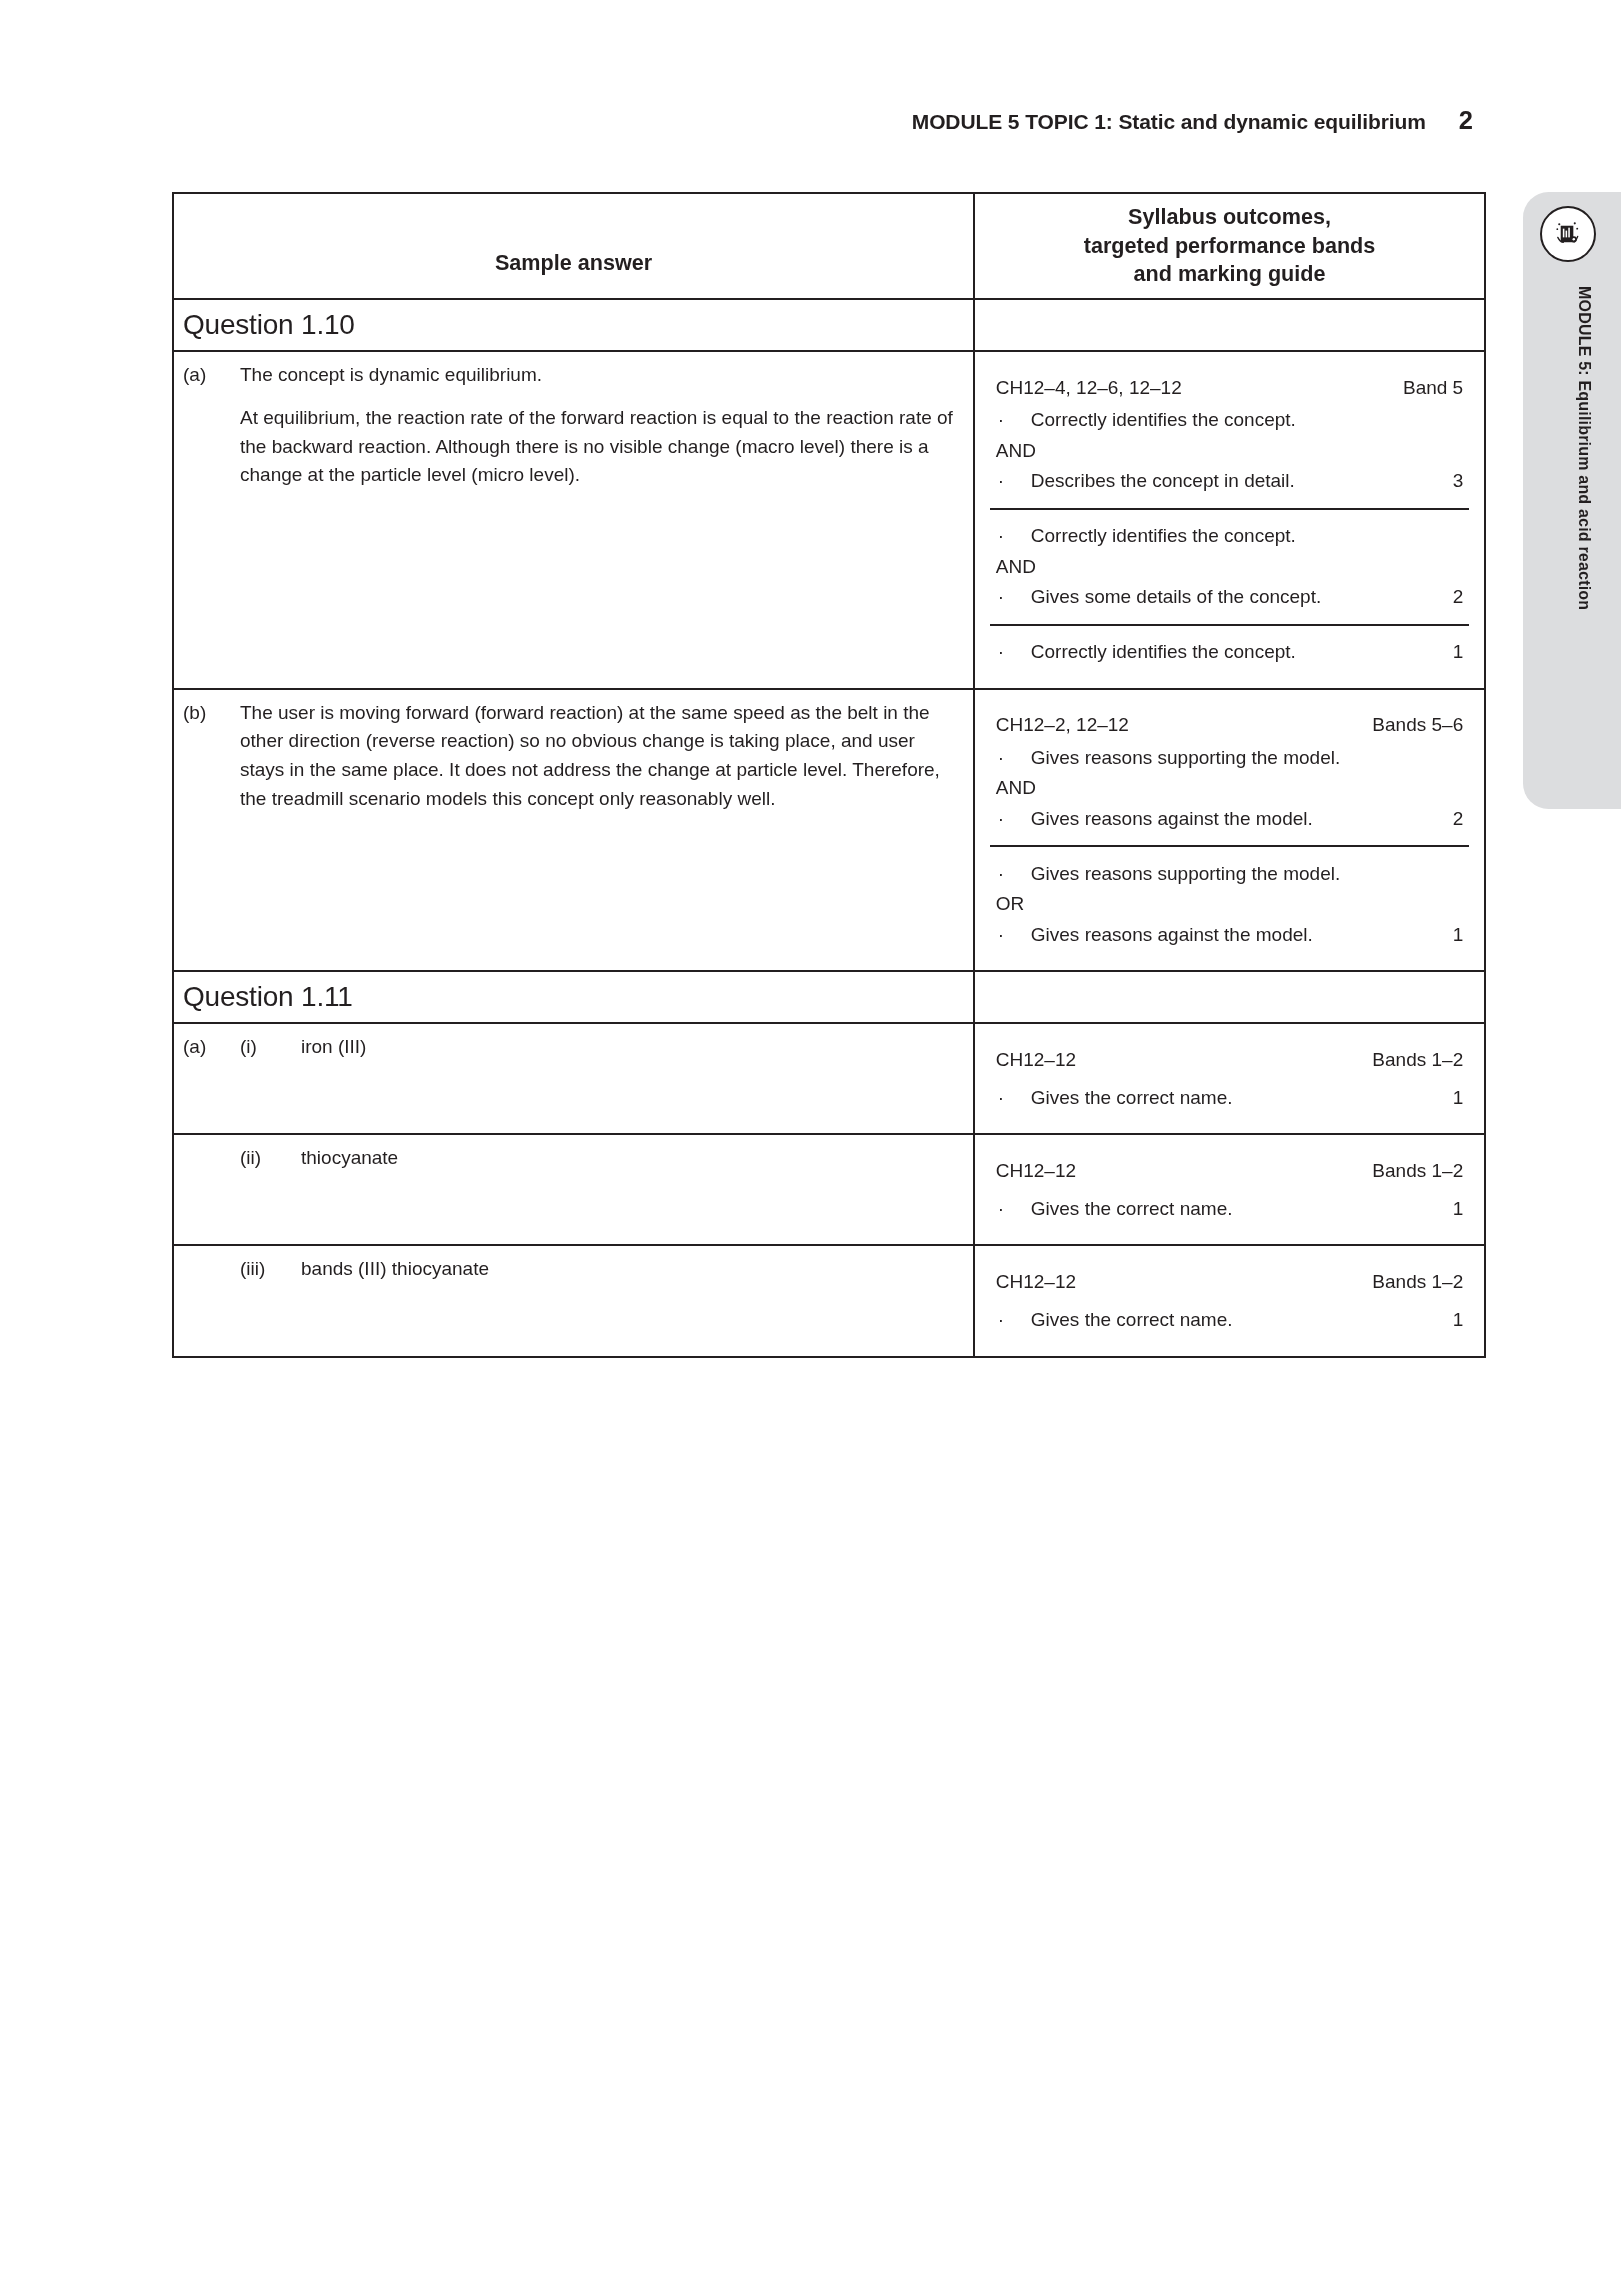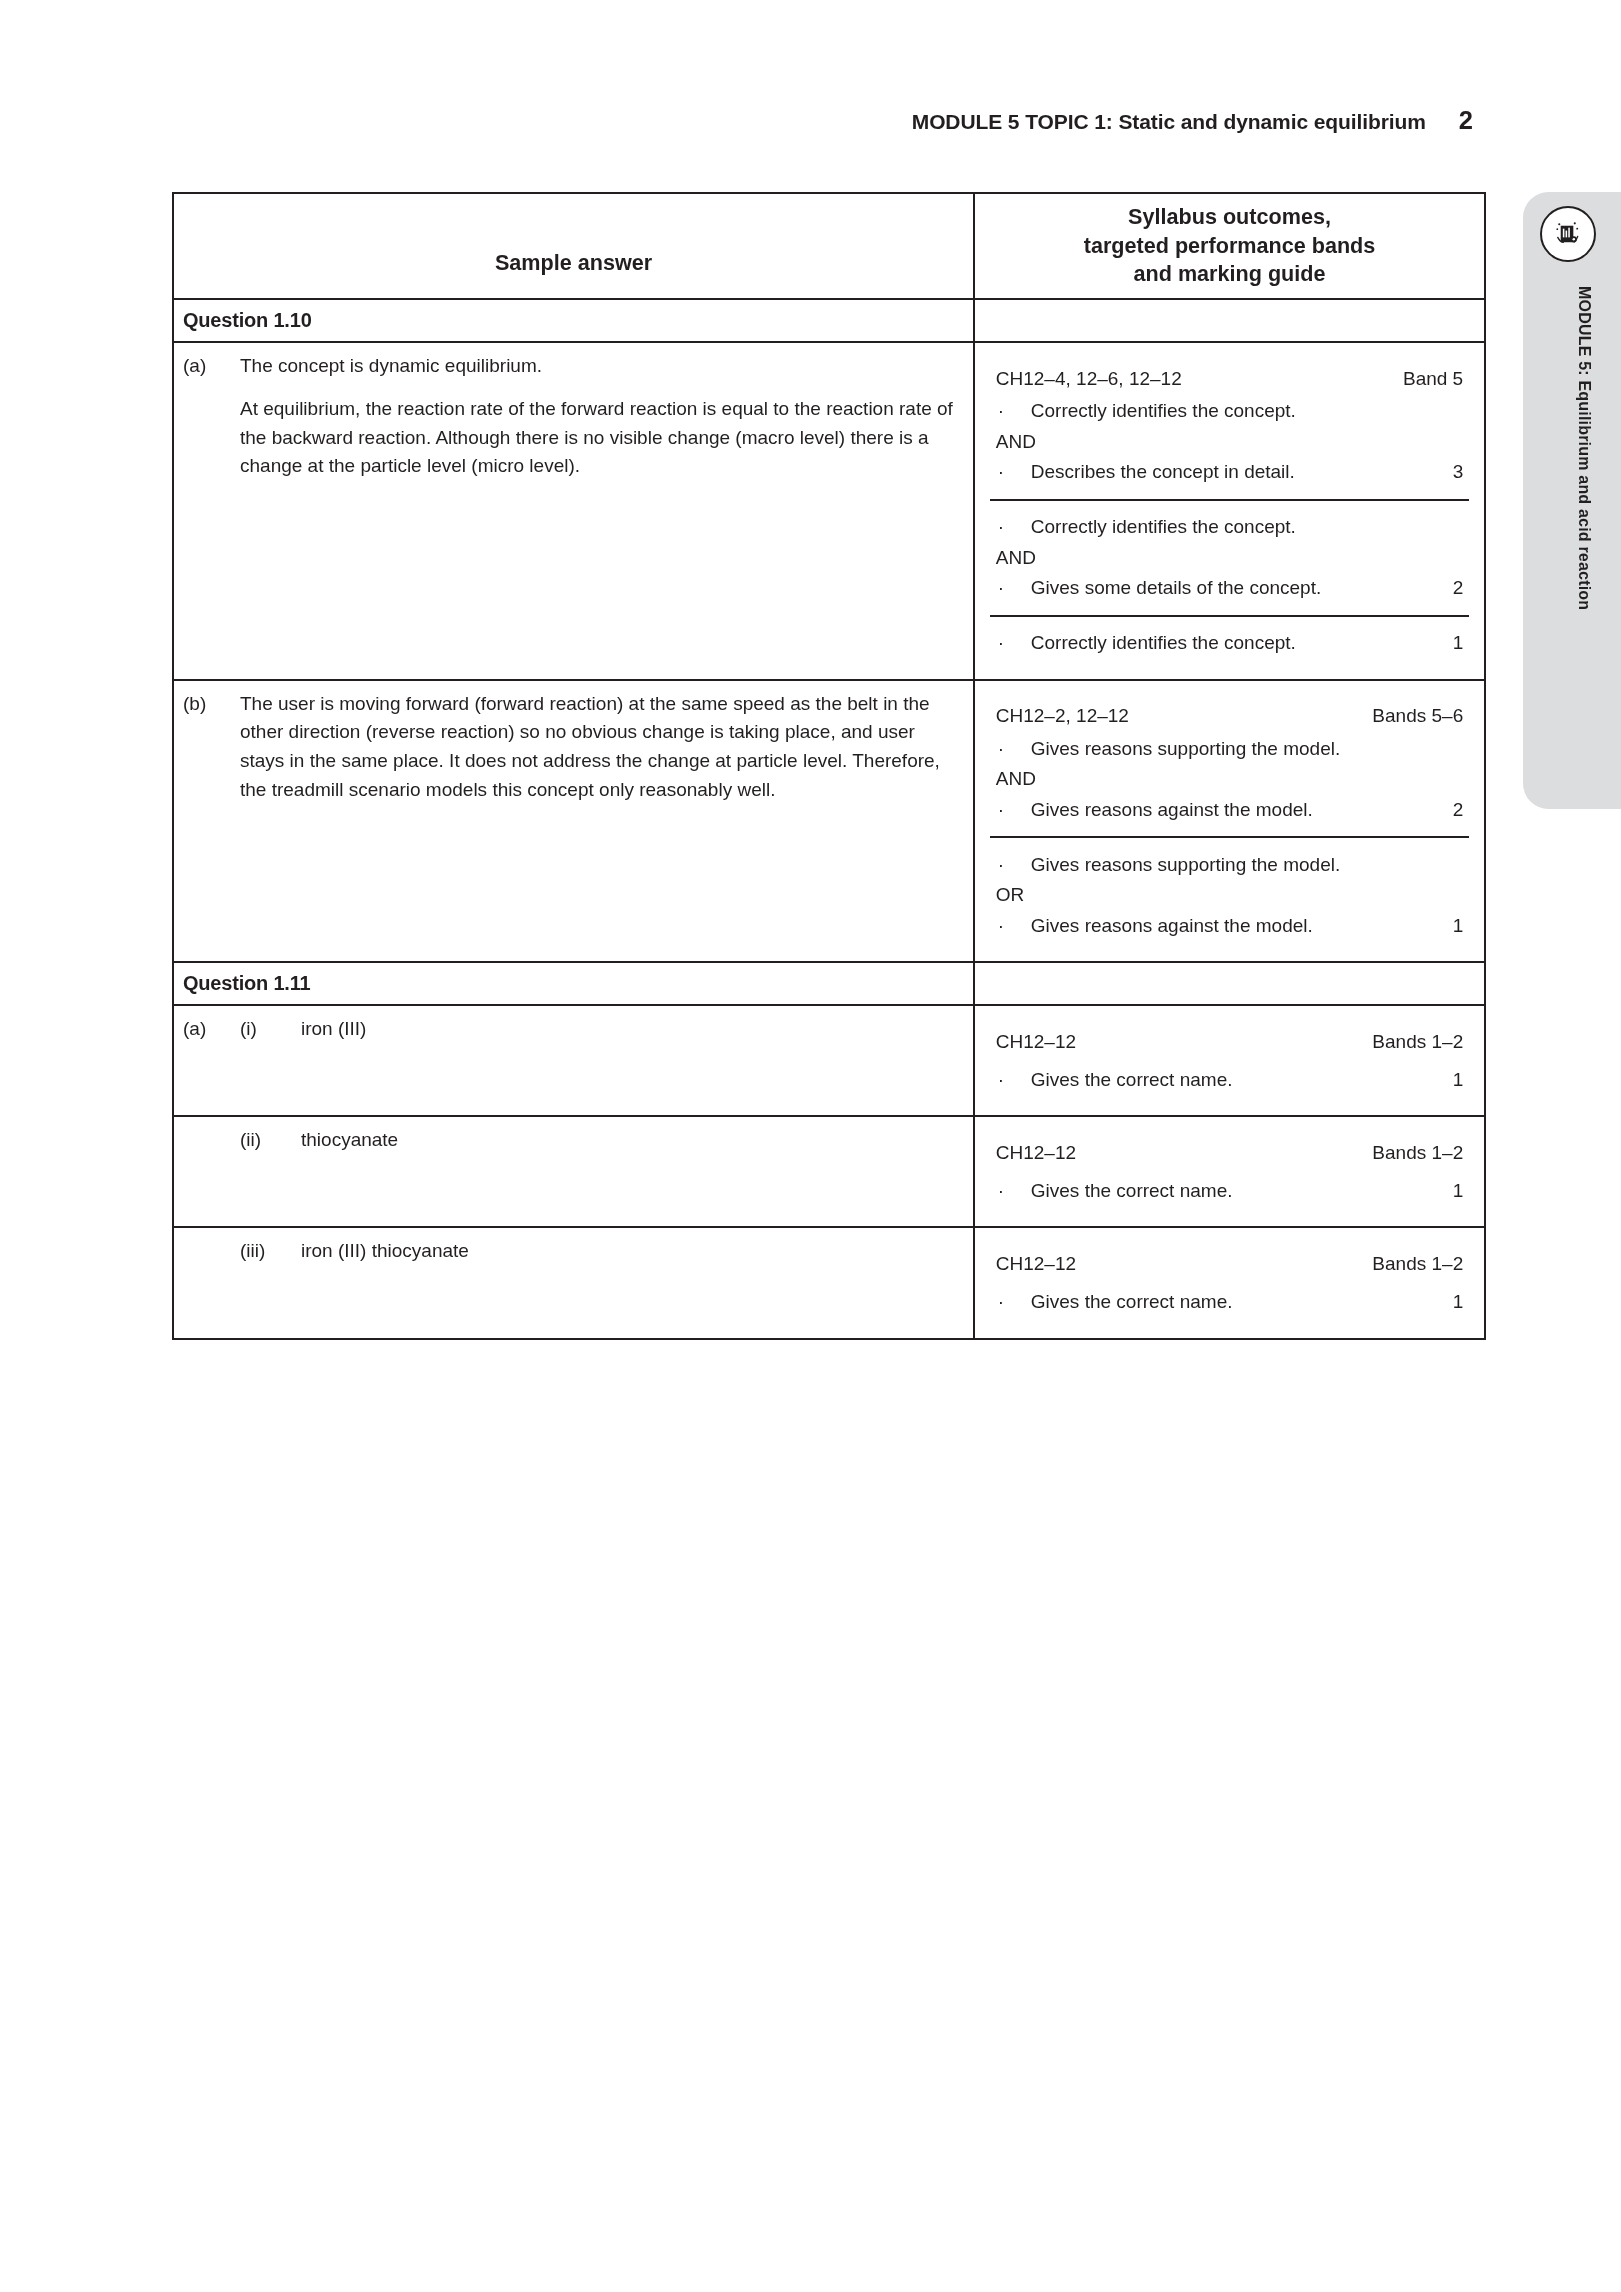--- a/index.html
+++ b/index.html
@@ -108,22 +108,22 @@
     text-align: center;
     font-weight: bold;
     font-size: 21.6px;
     line-height: 1.33;
     padding: 15.7px 13.7px 17.6px 13.7px;
   }
   .th-cell.left-head { padding-top: 55px; }
 
   
   .qbanner {
-    font-size: 20px;
-    font-weight: bold;
+    font-size: 28px;
+    font-weight: normal;
     letter-spacing: -0.2px;
     padding: 11.8px 0 13.7px 11.8px;
   }
 
   
   .ans-cell { padding: 13.7px 13.7px 17.6px 11.8px; }
   .ans-row {
     display: flex;
     align-items: flex-start;
   }
@@ -386,21 +386,21 @@
         </div>
       </div>
     </td>
   </tr>
 
   <tr>
     <td class="ans-cell">
       <div class="ans-row">
         <div class="ans-marker"></div>
         <div class="ans-marker roman">(iii)</div>
-        <div class="ans-body">iron (III) thiocyanate</div>
+        <div class="ans-body">bands (III) thiocyanate</div>
       </div>
     </td>
     <td class="mark-cell">
       <div class="band-block compact">
         <div class="band-head">
           <span class="band-outcomes">CH12–12</span>
           <span class="band-bands">Bands 1–2</span>
         </div>
         <div class="crit">
           <span class="crit-bullet">·</span>

